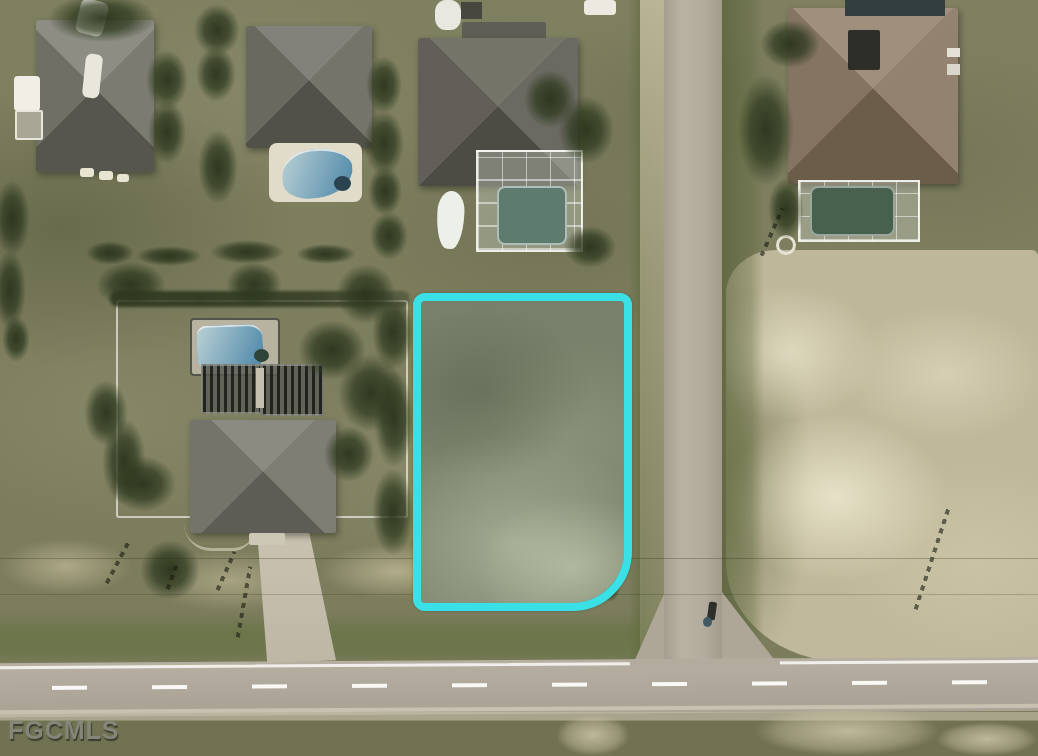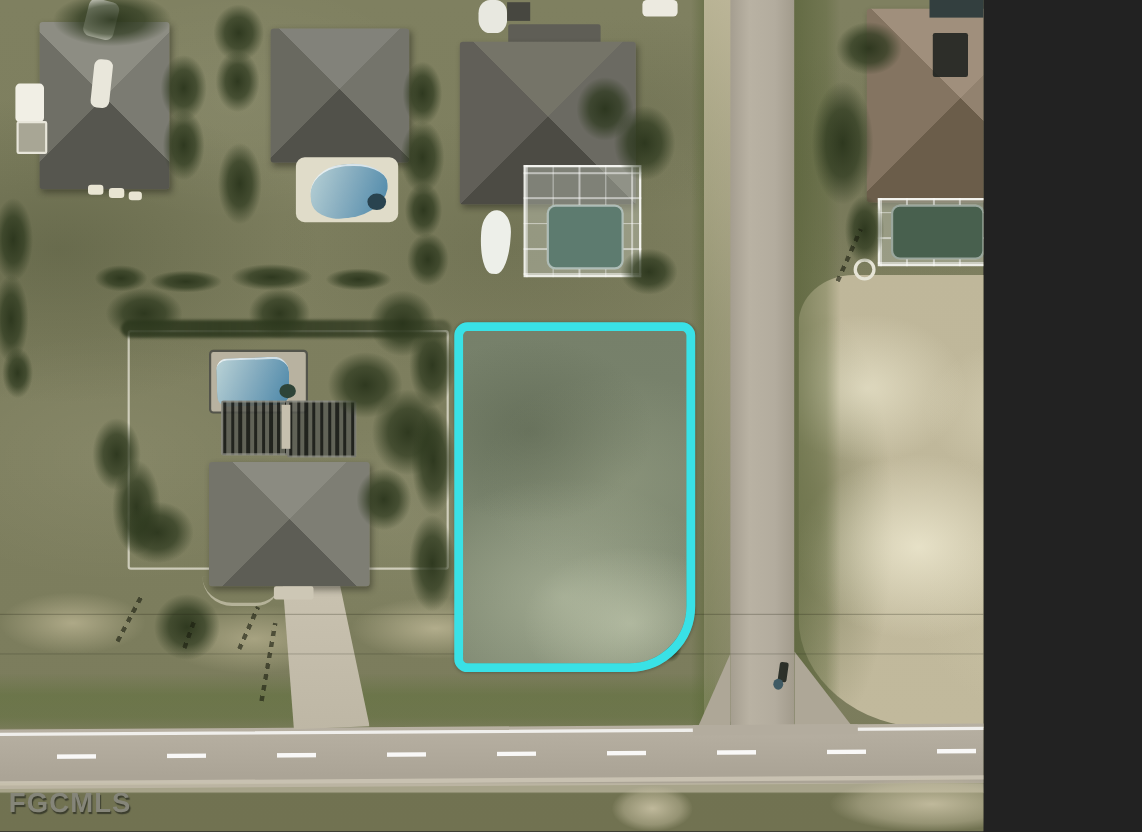--- a/index.html
+++ b/index.html
@@ -1,16 +1,16 @@
 <!DOCTYPE html>
 <html style="--outline: #39e1e6; --grass: #7f8060; --grassBright: #6d7950; --road: #b3ac9e; --roadShoulder: #c2baa4; --sand: #bfb79a; --sandLight: #ded7bb; --roofGray: #6e6d65; --roofDark: #53524b; --roofBrown: #8d7d6a; --poolBlue: #6fa9c4; --enclosurePool: #5d7b6f; --treeGreen: #2f3a20; --fenceWhite: #f5f3e8; --watermarkGray: #87877d;"><head>
 <meta charset="utf-8">
 <style>
   html,body{margin:0;padding:0;background:#222;}
-  #photo{position:relative;width:894px;height:756px;overflow:hidden;
+  #photo{position:relative;width:1038px;height:756px;overflow:hidden;
     font-family:"Liberation Sans",sans-serif;
     background:linear-gradient(#7f8060,#7b7c5c);}
   .a{position:absolute;}
   .mottle{inset:0;pointer-events:none;background-image:
     radial-gradient(340px 200px at 6% 30%, rgba(55,62,36,.30), transparent 70%),
     radial-gradient(260px 160px at 24% 12%, rgba(255,255,235,.06), transparent 70%),
     radial-gradient(300px 170px at 52% 30%, rgba(60,66,40,.18), transparent 72%),
     radial-gradient(240px 150px at 40% 62%, rgba(255,252,230,.08), transparent 70%),
     radial-gradient(280px 160px at 12% 55%, rgba(255,250,225,.07), transparent 72%),
     radial-gradient(220px 130px at 64% 14%, rgba(50,56,34,.14), transparent 70%),

